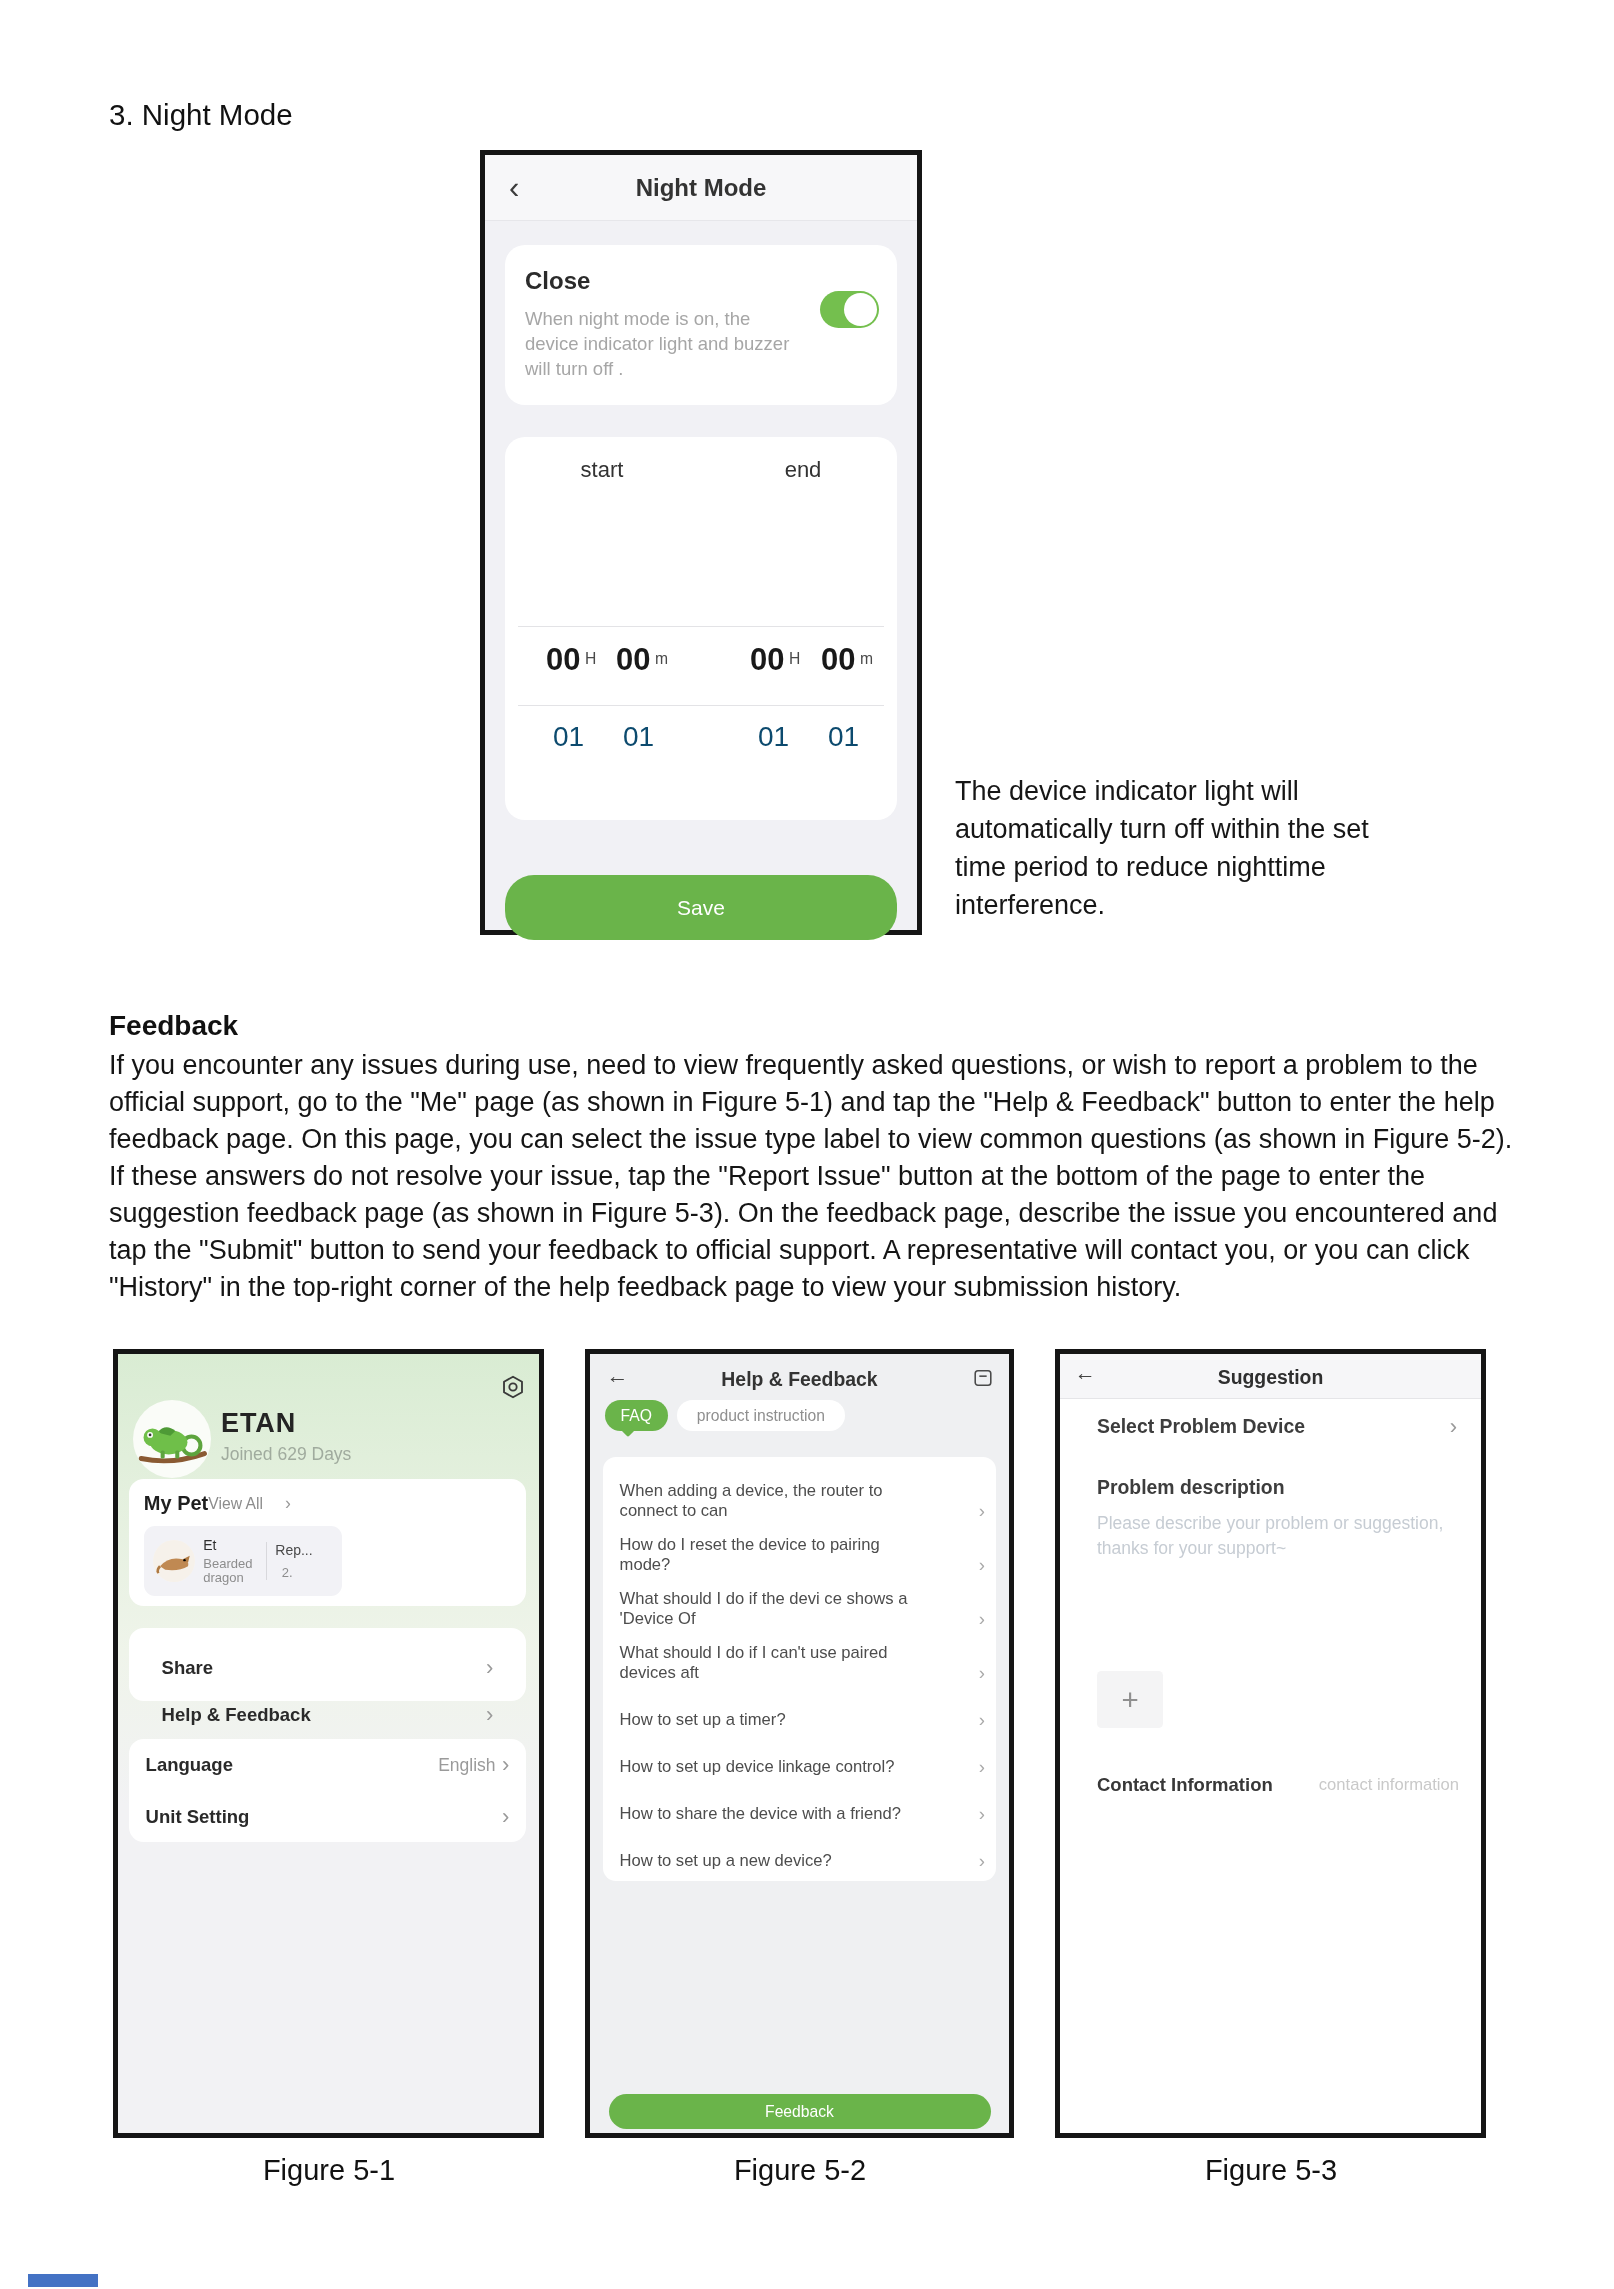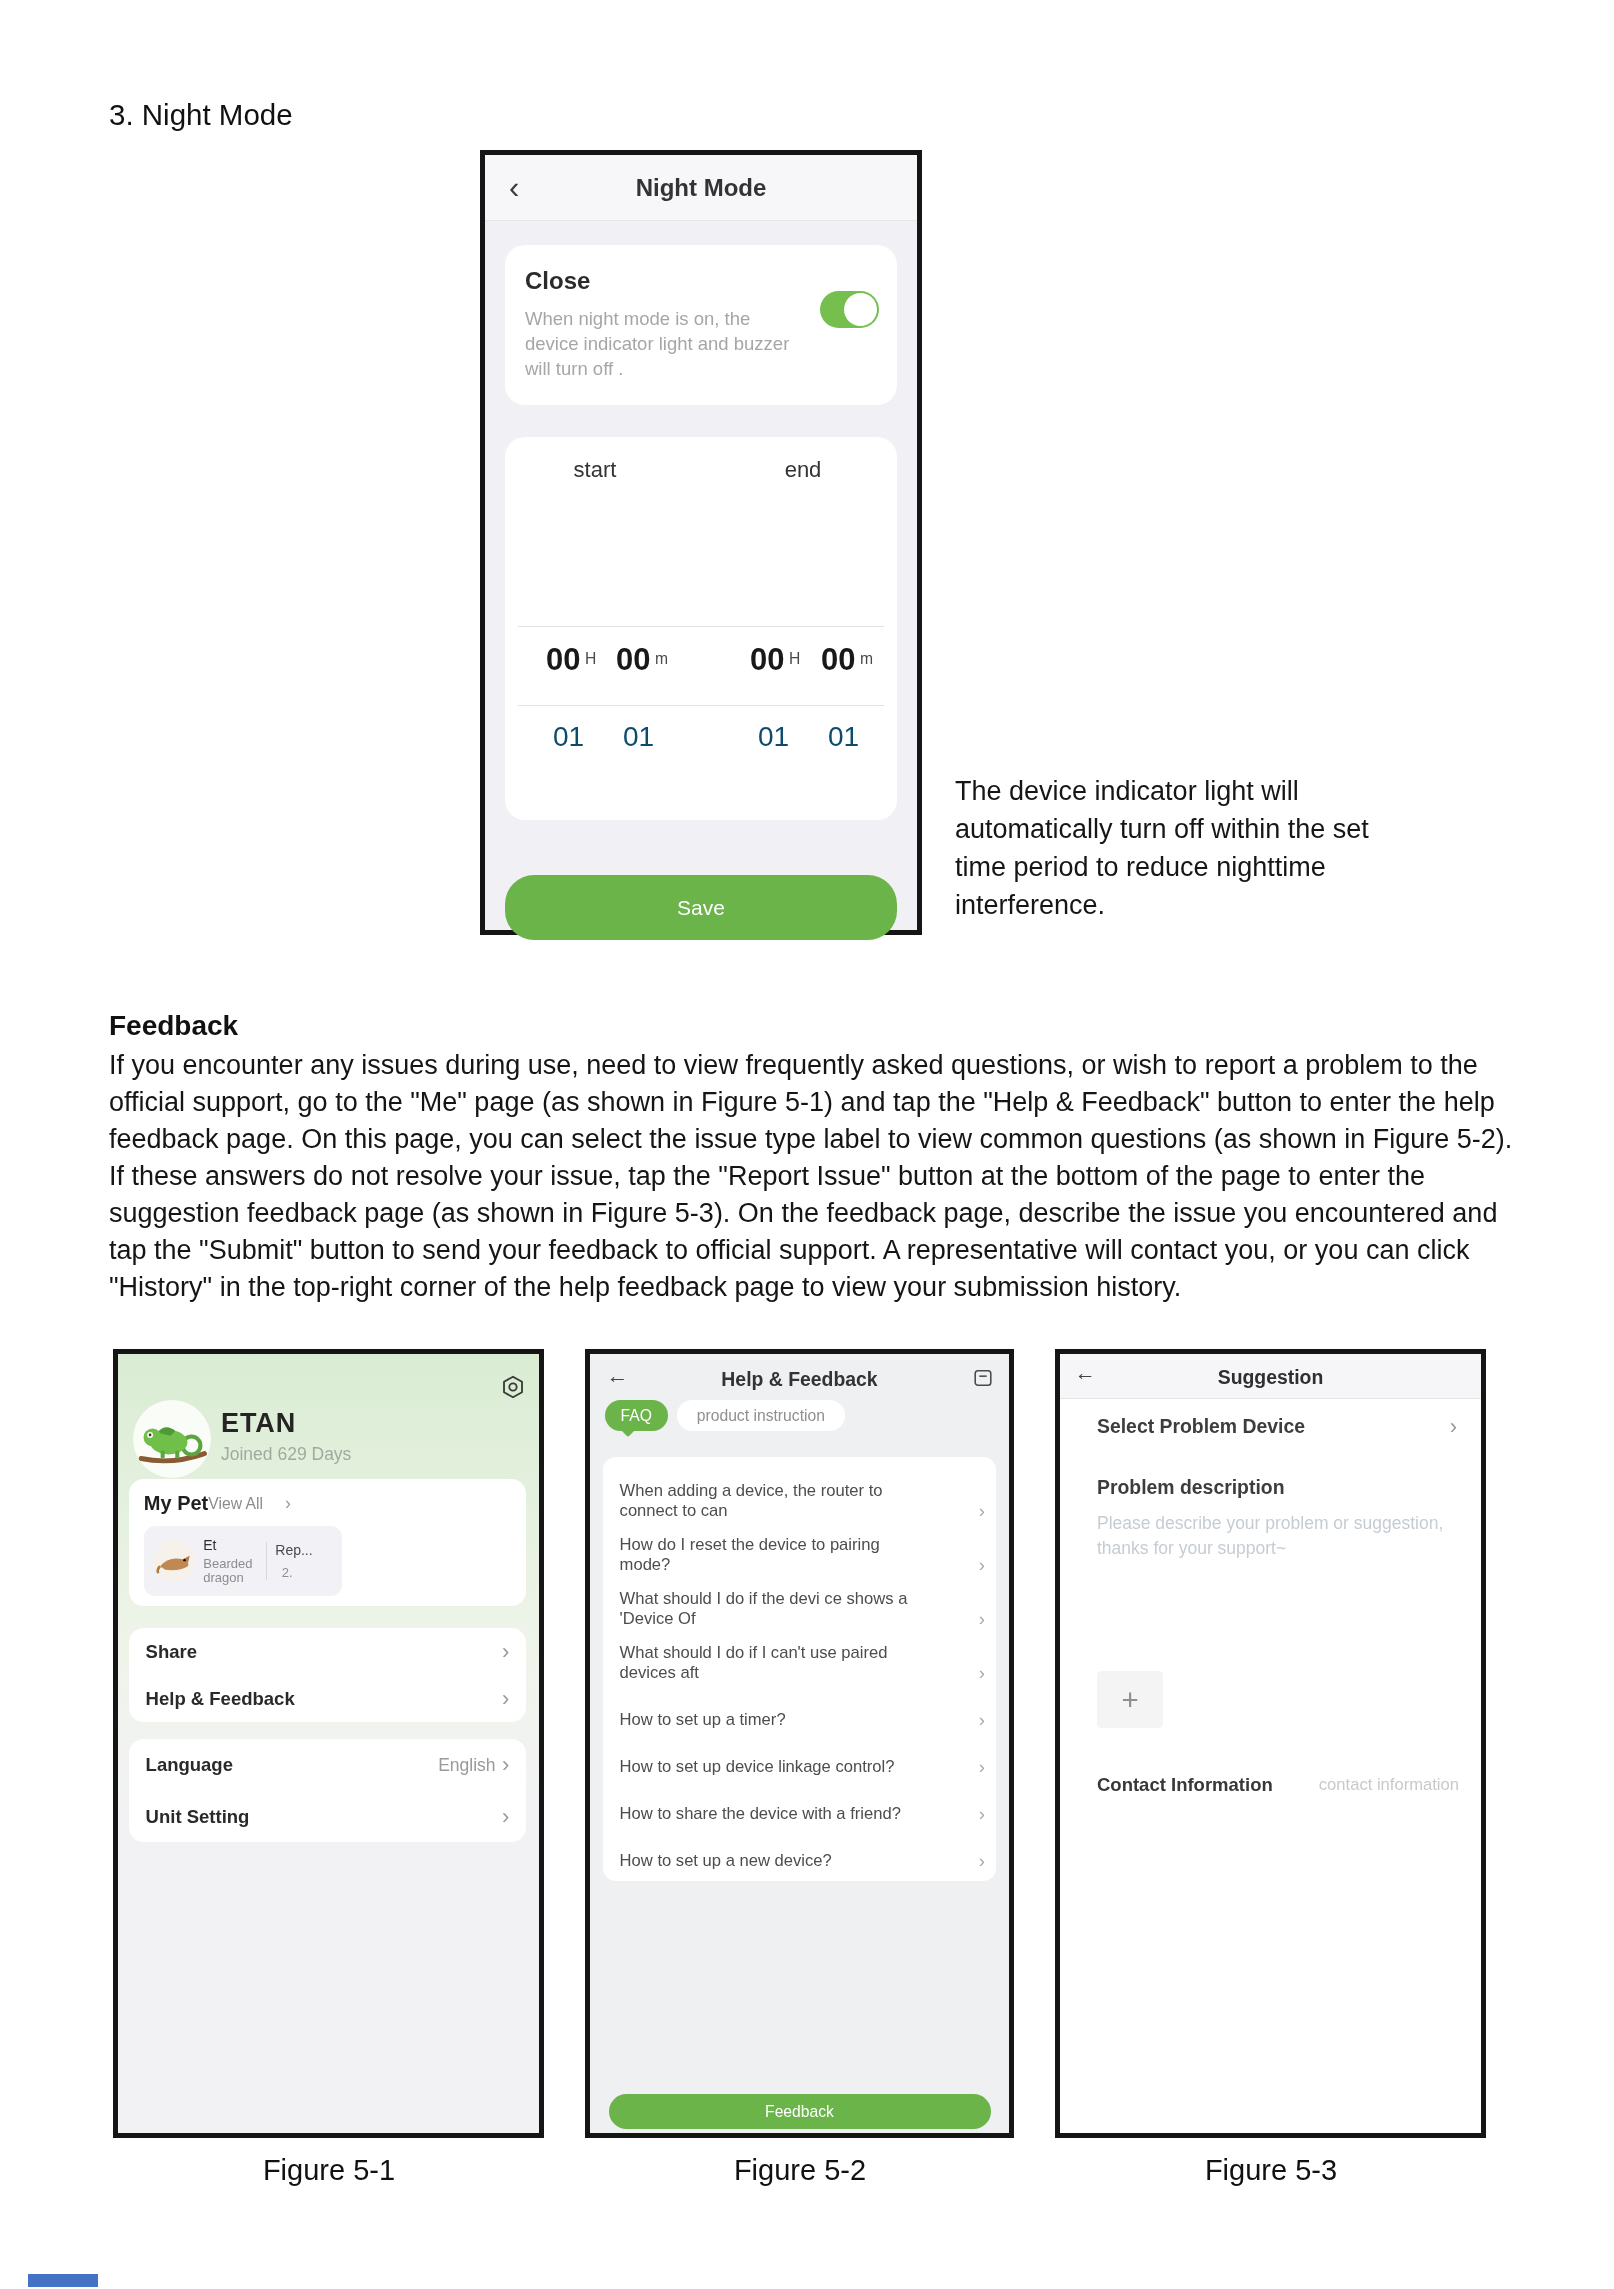--- a/index.html
+++ b/index.html
@@ -22,21 +22,21 @@
   .np-back{position:absolute;left:24px;top:14.8px;font-size:31px;color:#3c3c3c;}
   .np-title{position:absolute;left:0;right:0;top:19.4px;text-align:center;font-size:24px;font-weight:700;color:#333;}
   .card{background:#fff;border-radius:20px;}
   .close-card{margin:24px 20px 0;padding:22px 20px 24px;position:relative;}
   .close-title{font-size:24px;font-weight:700;color:#2b2b2b;}
   .close-desc{margin-top:11px;width:281px;font-size:18.5px;line-height:25px;color:#a6a6a6;}
   .toggle{position:absolute;right:18.5px;top:46px;width:59px;height:37px;border-radius:18.5px;background:#74bf4e;}
   .knob{position:absolute;right:1.8px;top:1.8px;width:33px;height:33px;border-radius:50%;background:#fff;}
   .timer-card{margin:32px 20px 0;height:383px;position:relative;}
   .tp-label{position:absolute;top:20px;font-size:22px;color:#333;width:78px;text-align:center;}
-  .tp-start{left:51px;}
+  .tp-start{left:58px;}
   .tp-end{left:259px;}
   .tp-line{position:absolute;left:13px;right:13px;height:0.9px;background:#e3e3e6;}
   .l1{top:189px;}.l2{top:268px;}
   .tp-sel{position:absolute;top:205px;font-size:31px;font-weight:700;color:#191919;white-space:nowrap;}
   .tp-sel .unit{font-size:15.7px;font-weight:400;color:#4a4a4a;margin-left:4.6px;vertical-align:6.5px;}
   .g1{left:41px}.g2{left:111px}.g3{left:245px}.g4{left:316px}
   .tp-next{position:absolute;top:284px;font-size:28px;color:#0c4a6e;}
   .n1{left:48px}.n2{left:118px}.n3{left:253px}.n4{left:323px}
   .save{margin:55px 20px 0;height:65px;border-radius:29px;font-size:21px;}
 
@@ -62,21 +62,21 @@
   .f1-viewall{font-size:15.7px;color:#8c8c8c;display:flex;align-items:center;gap:22px;}
   .f1-viewall .chev{font-size:17.5px;}
   .f1-chip{margin-top:11px;width:198px;height:70px;background:#f2f2f6;border-radius:11px;display:flex;align-items:center;padding:0 9.2px;box-sizing:border-box;}
   .f1-photo{width:42px;height:42px;border-radius:50%;overflow:hidden;background:#f8f4ef;flex:none;}
   .f1-chip-col1{margin-left:8.3px;width:59px;}
   .f1-petname{font-size:14px;color:#2e2e2e;}
   .f1-breed{font-size:13px;color:#8d8d8d;line-height:14px;margin-top:3.7px;}
   .f1-chip-col2{margin-left:3.7px;border-left:0.9px solid #d8d8dc;padding-left:8.3px;align-self:center;}
   .f1-tag{font-size:14px;color:#4a4a4a;}
   .f1-num{font-size:13px;color:#8d8d8d;margin-top:7.4px;padding-left:6.5px;}
-  .f1-menuA{top:274px;height:94px;padding:0;}
+  .f1-menuA{top:274px;height:73px;padding:16px;}
   .f1-menuB{top:385px;height:103px;}
   .f1-row{display:flex;justify-content:space-between;align-items:center;padding:0 16.6px;}
   .f1-menuA .f1-row{height:47px;}
   .f1-menuB .f1-row{height:52px;}
   .f1-row-label{font-size:18.5px;font-weight:600;color:#2a2a2a;}
   .f1-row-right{font-size:17.5px;color:#9a9a9a;display:flex;align-items:center;gap:6.5px;}
 
   
   .f2-header{position:relative;height:48px;}
   .f2-back{position:absolute;left:16.6px;top:9.2px;font-size:22px;color:#444;}

